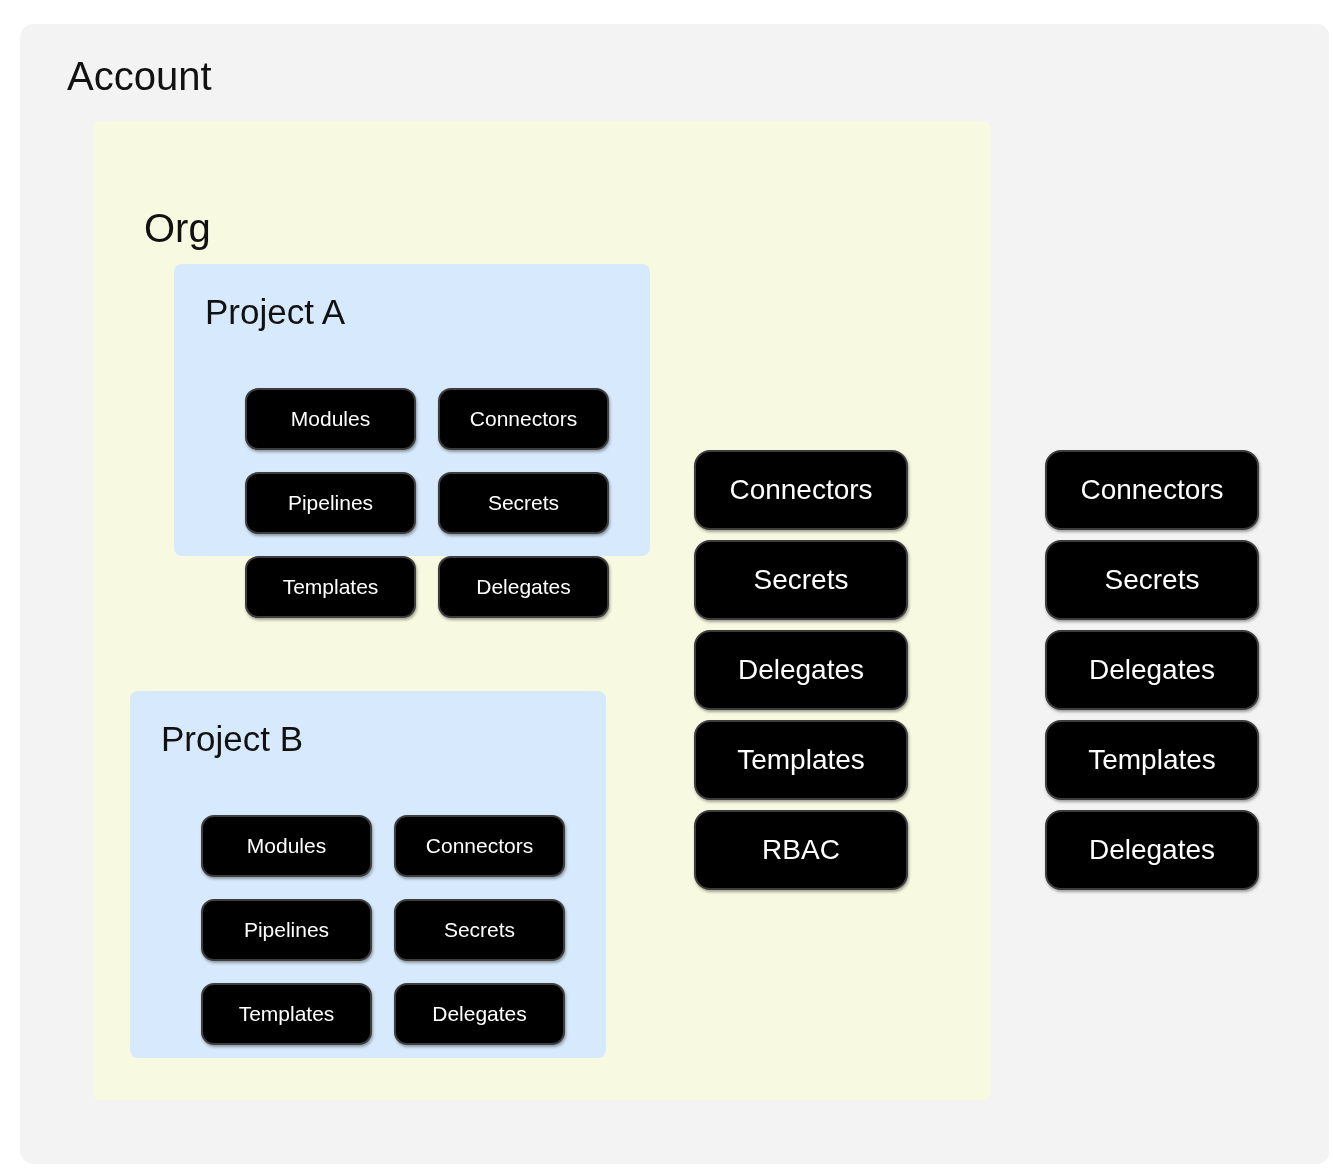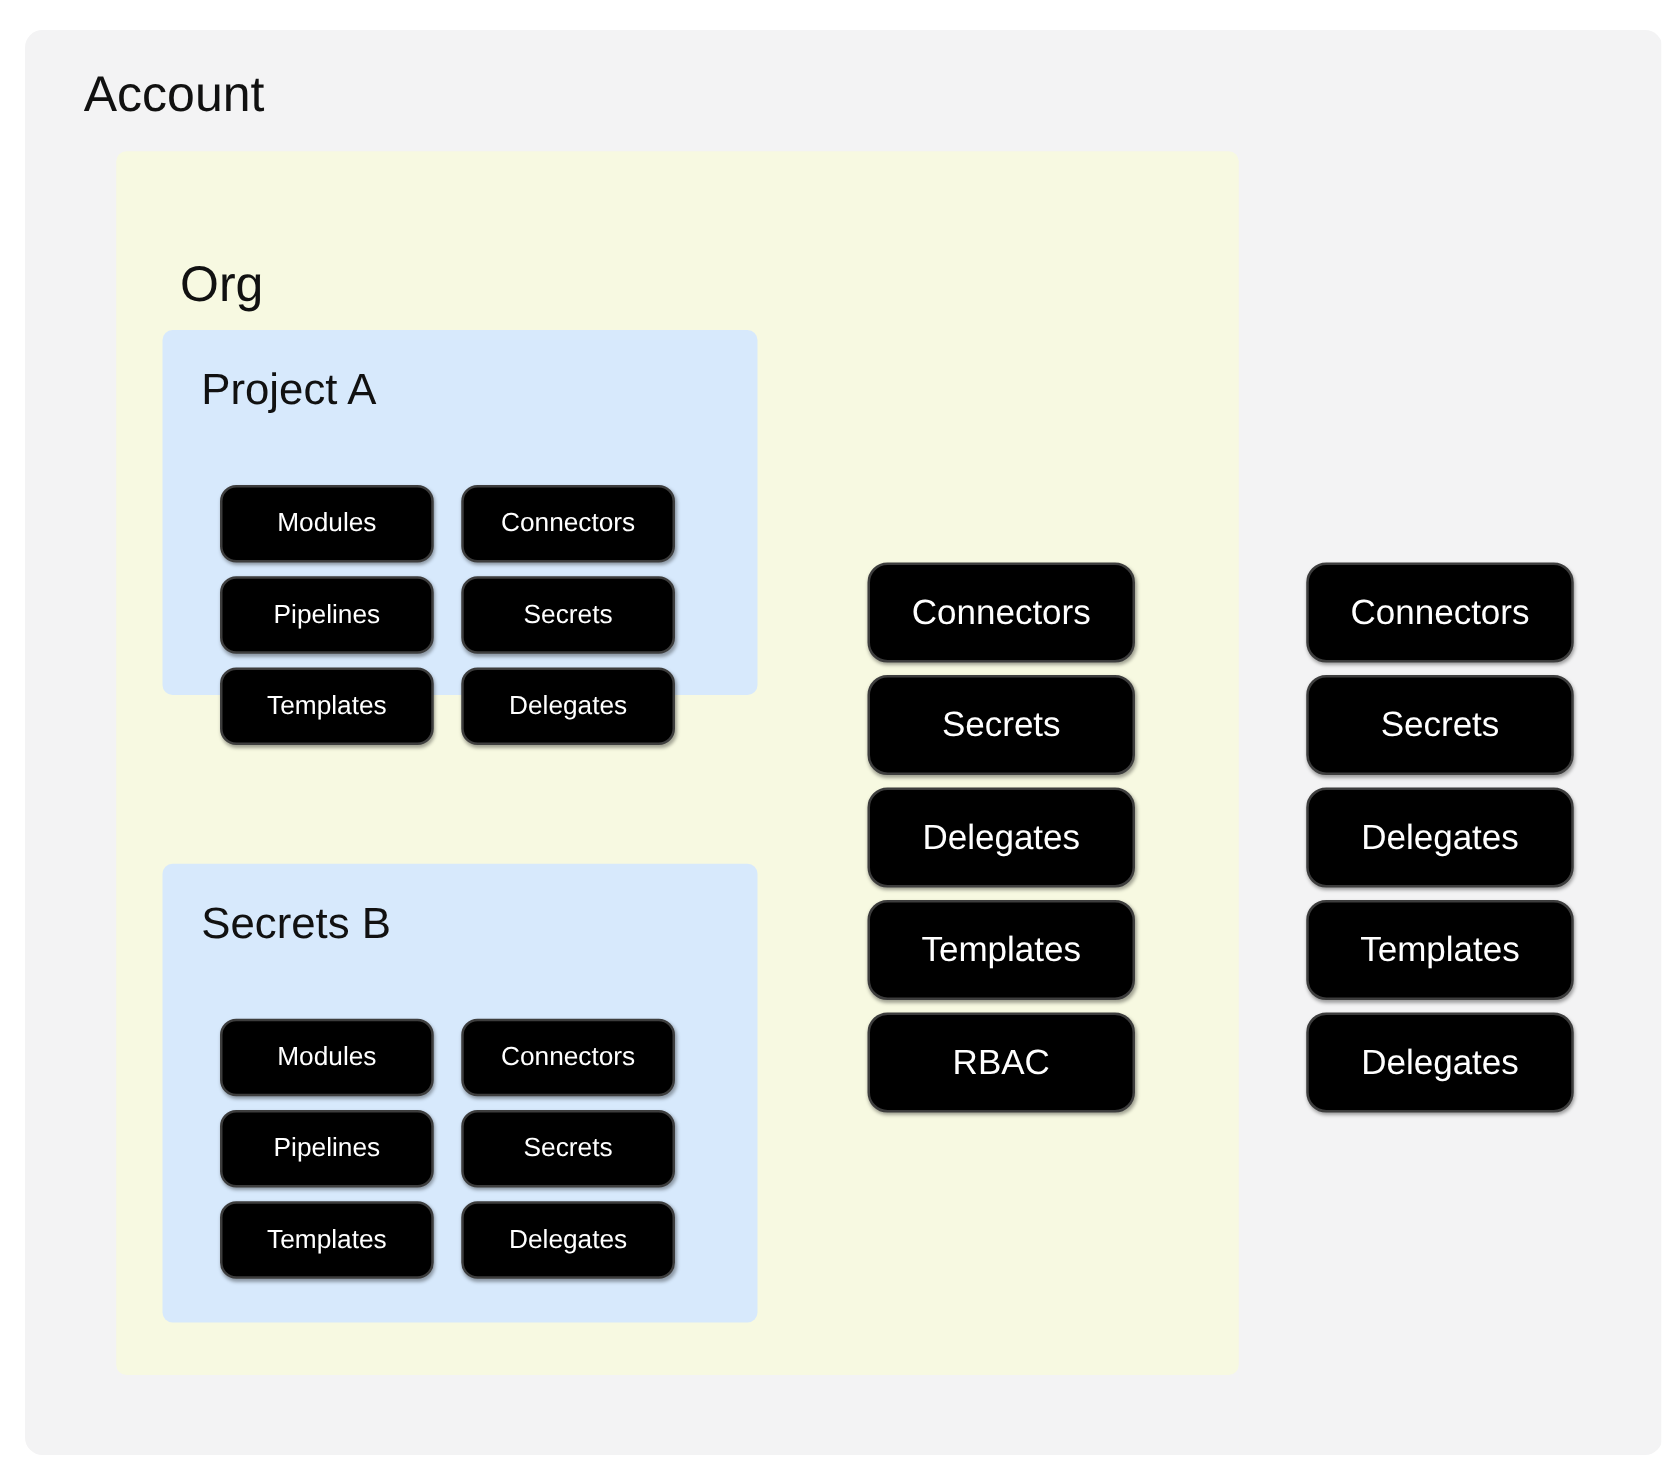--- a/index.html
+++ b/index.html
@@ -49,35 +49,36 @@
     line-height: 1.2;
     margin-top: 41px;
   }
   .project-box {
     position: absolute;
     left: 37px;
     width: 476px;
     background: var(--project-bg, #d7e9fc);
     border-radius: 8px;
   }
-  .project-a { top: 143px; height: 292px; }
+  .project-a { top: 143px; height: 292px; margin-left: 44px; }
   .project-b { top: 570px; height: 367px; }
   .project-title {
     position: absolute;
     left: 27px; top: 23px;
     font-size: 35px;
     line-height: 1.2;
   }
   .project-chips {
     position: absolute;
-    left: 42px; top: 120px;
+    left: 67px; top: 120px;
     display: grid;
     grid-template-columns: 171px 171px;
     column-gap: 22px;
     row-gap: 11px;
+    gap: 22px;
   }
   .chip {
     display: flex;
     align-items: center;
     justify-content: center;
     background: var(--chip-bg, #000);
     color: var(--chip-text, #fff);
     border: 2px solid var(--chip-border, #3d3d3d);
     box-shadow: 1px 2px 3px rgba(0,0,0,0.35);
     text-align: center;
@@ -125,21 +126,21 @@
           <div class="chip chip-sm">Modules</div>
           <div class="chip chip-sm">Connectors</div>
           <div class="chip chip-sm">Pipelines</div>
           <div class="chip chip-sm">Secrets</div>
           <div class="chip chip-sm">Templates</div>
           <div class="chip chip-sm">Delegates</div>
         </div>
       </div>
 
       <div class="project-box project-b">
-        <div class="project-title">Secrets B</div>
+        <div class="project-title">Project B</div>
         <div class="project-chips">
           <div class="chip chip-sm">Modules</div>
           <div class="chip chip-sm">Connectors</div>
           <div class="chip chip-sm">Pipelines</div>
           <div class="chip chip-sm">Secrets</div>
           <div class="chip chip-sm">Templates</div>
           <div class="chip chip-sm">Delegates</div>
         </div>
       </div>
 

